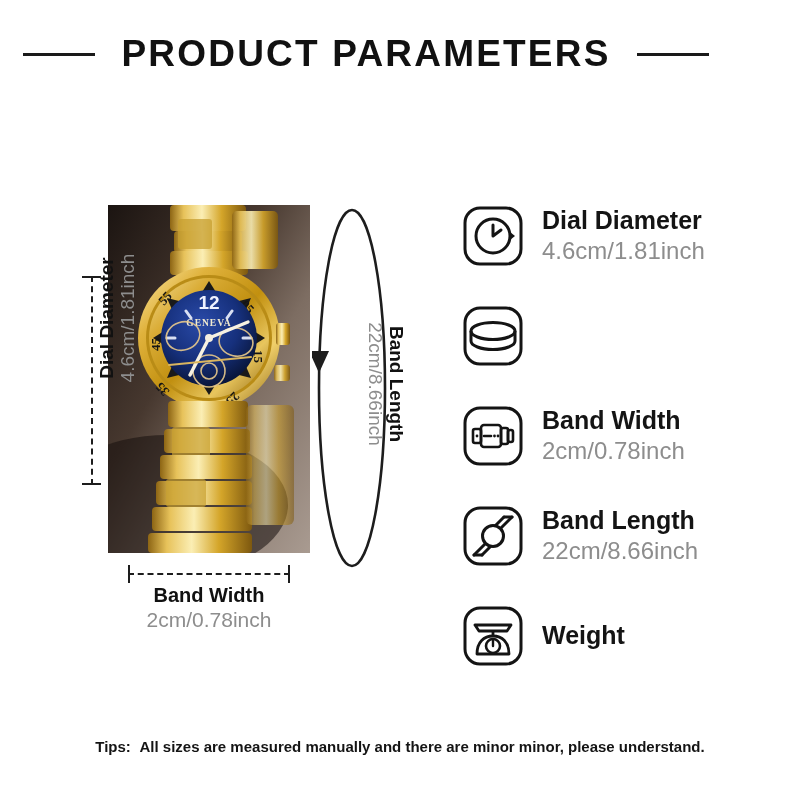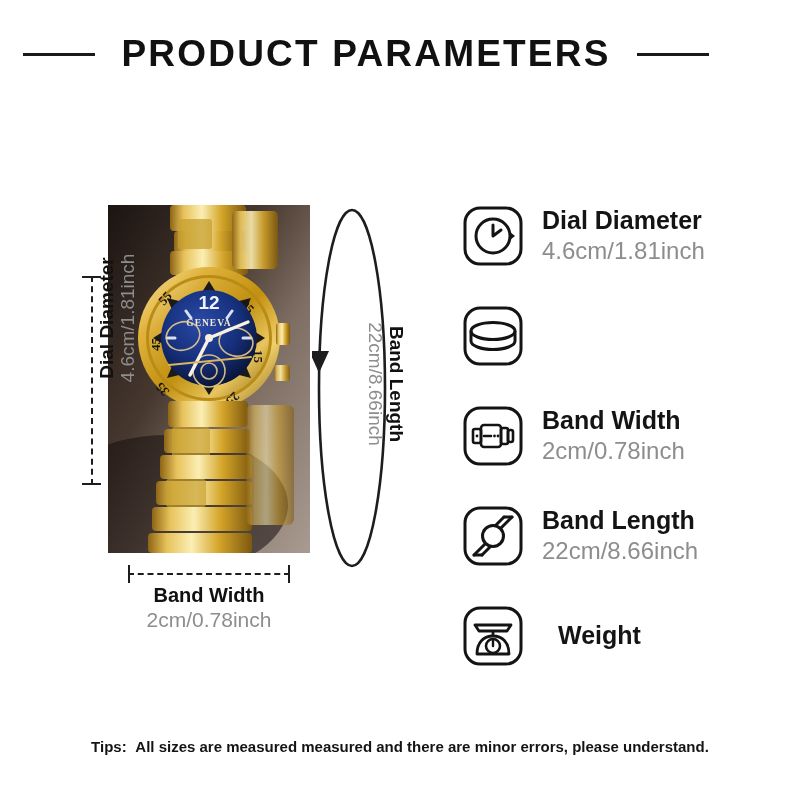--- a/index.html
+++ b/index.html
@@ -174,21 +174,21 @@
     left: 462px;
     top: 198px;
     width: 300px;
   }
   .spec-row {
     display: flex;
     align-items: center;
     height: 75px;
     margin-bottom: 25px;
   }
-  .spec-row:last-child { margin-bottom: 0; gap: 16px; }
+  .spec-row:last-child { margin-bottom: 0; }
   .spec-icon {
     width: 62px;
     height: 62px;
     flex: 0 0 62px;
   }
   .spec-text {
     margin-left: 18px;
     display: flex;
     flex-direction: column;
     justify-content: center;
@@ -447,14 +447,14 @@
     </div>
     <div class="spec-text">
       <div class="spec-label">Weight</div>
     </div>
   </div>
 
 </div>
 
 <div id="footer-tip">
   <span class="tip-label">Tips:</span>
-  <span>All sizes are measured measured and there are minor errors, please understand.</span>
+  <span>All sizes are measured manually and there are minor minor, please understand.</span>
 </div>
 
 </body></html>

